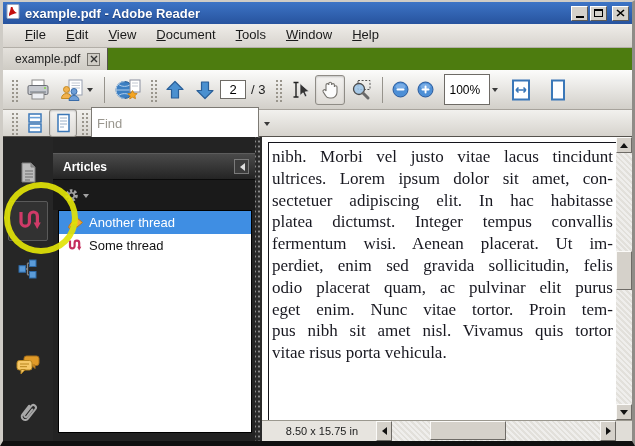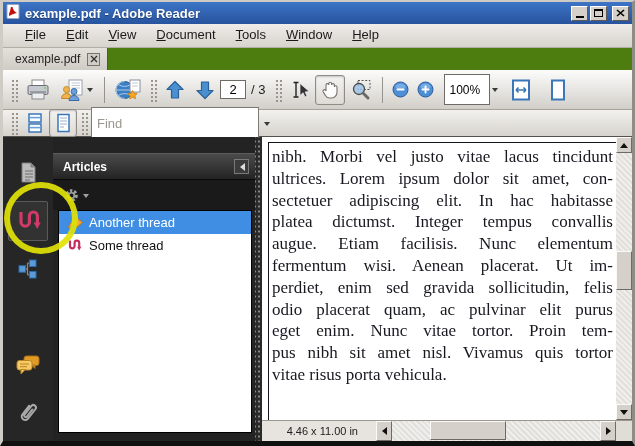--- a/index.html
+++ b/index.html
@@ -399,42 +399,41 @@
 
     <div class="splitter"></div>
 
     <div class="docarea">
       <div class="doc-content">
         <div class="page">
           <div class="docline">nibh.  Morbi vel justo vitae lacus tincidunt</div>
           <div class="docline">ultrices.  Lorem ipsum dolor sit amet, con-</div>
           <div class="docline">sectetuer adipiscing elit.  In hac habitasse</div>
           <div class="docline">platea dictumst.  Integer tempus convallis</div>
-          <div class="docline">augue.  Etiam facilisis.  Nunc elementum</div>
           <div class="docline">fermentum wisi.  Aenean placerat.  Ut im-</div>
           <div class="docline">perdiet, enim sed gravida sollicitudin, felis</div>
           <div class="docline">odio placerat quam, ac pulvinar elit purus</div>
           <div class="docline">eget enim.  Nunc vitae tortor.  Proin tem-</div>
           <div class="docline">pus nibh sit amet nisl.  Vivamus quis tortor</div>
           <div class="docline last">vitae risus porta vehicula.</div>
         </div>
         <div class="vscroll">
           <span class="sbtn">
               <span class="tri-up"></span>
             </span>
           <span class="vtrack">
             <span class="vthumb"></span>
           </span>
           <span class="sbtn">
               <span class="tri-dn"></span>
             </span>
         </div>
       </div>
       <div class="statusbar">
-        <span class="size-label">4.46 x 11.00 in</span>
+        <span class="size-label">8.50 x 15.75 in</span>
         <span class="hscroll">
           <span class="sbtn">
               <span class="tri-l"></span>
             </span>
           <span class="htrack">
             <span class="hthumb"></span>
           </span>
           <span class="sbtn">
               <span class="tri-r"></span>
             </span>

